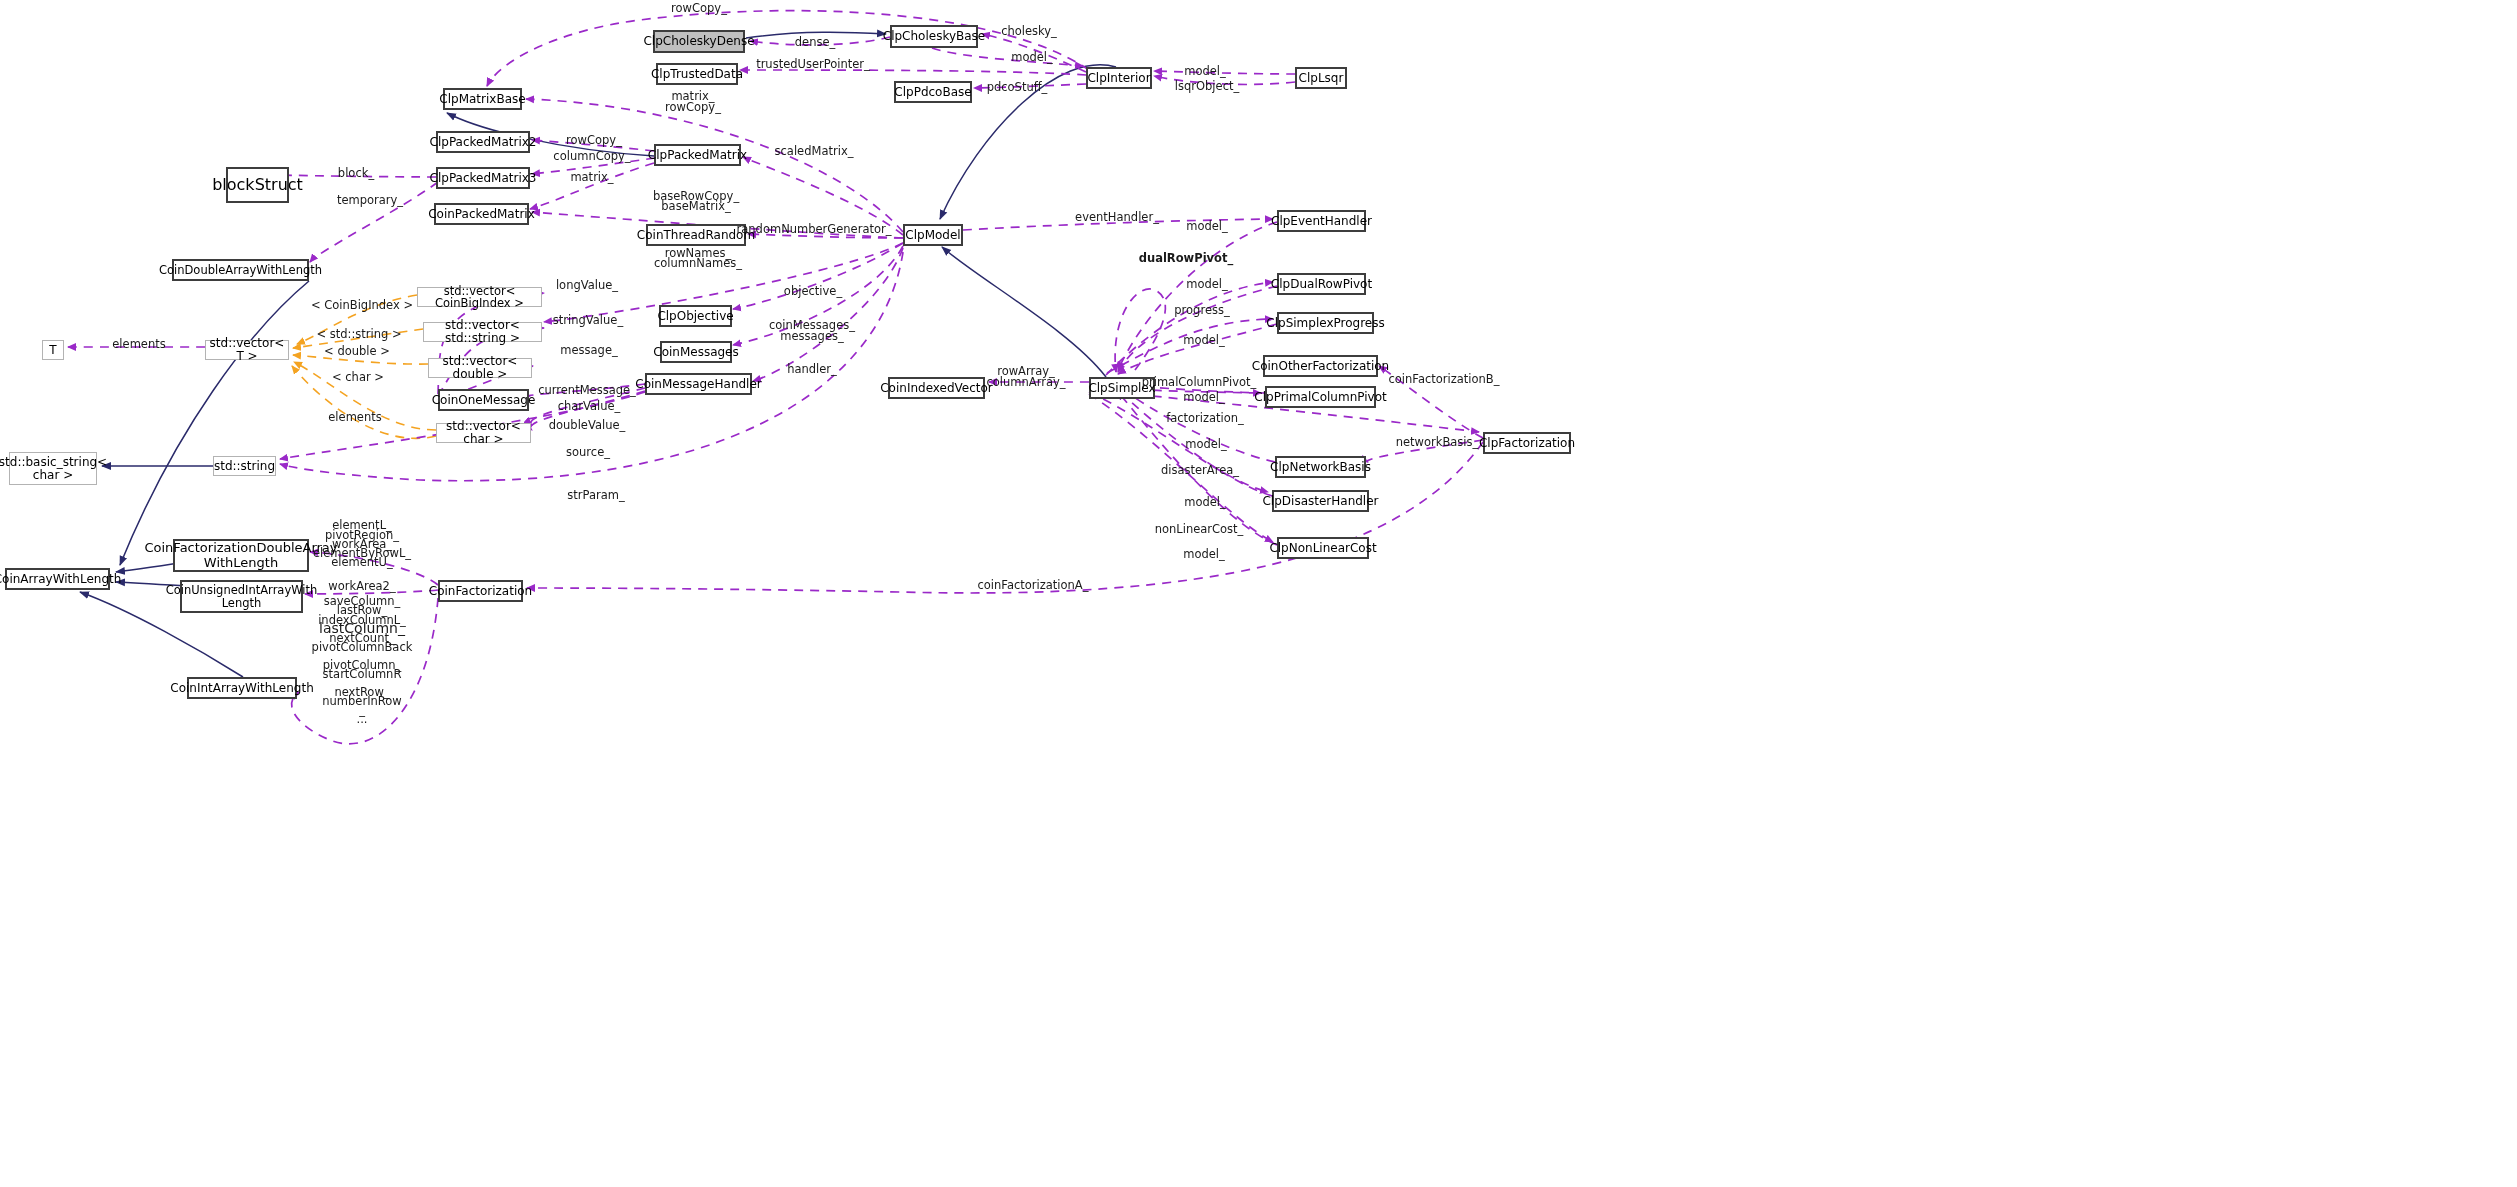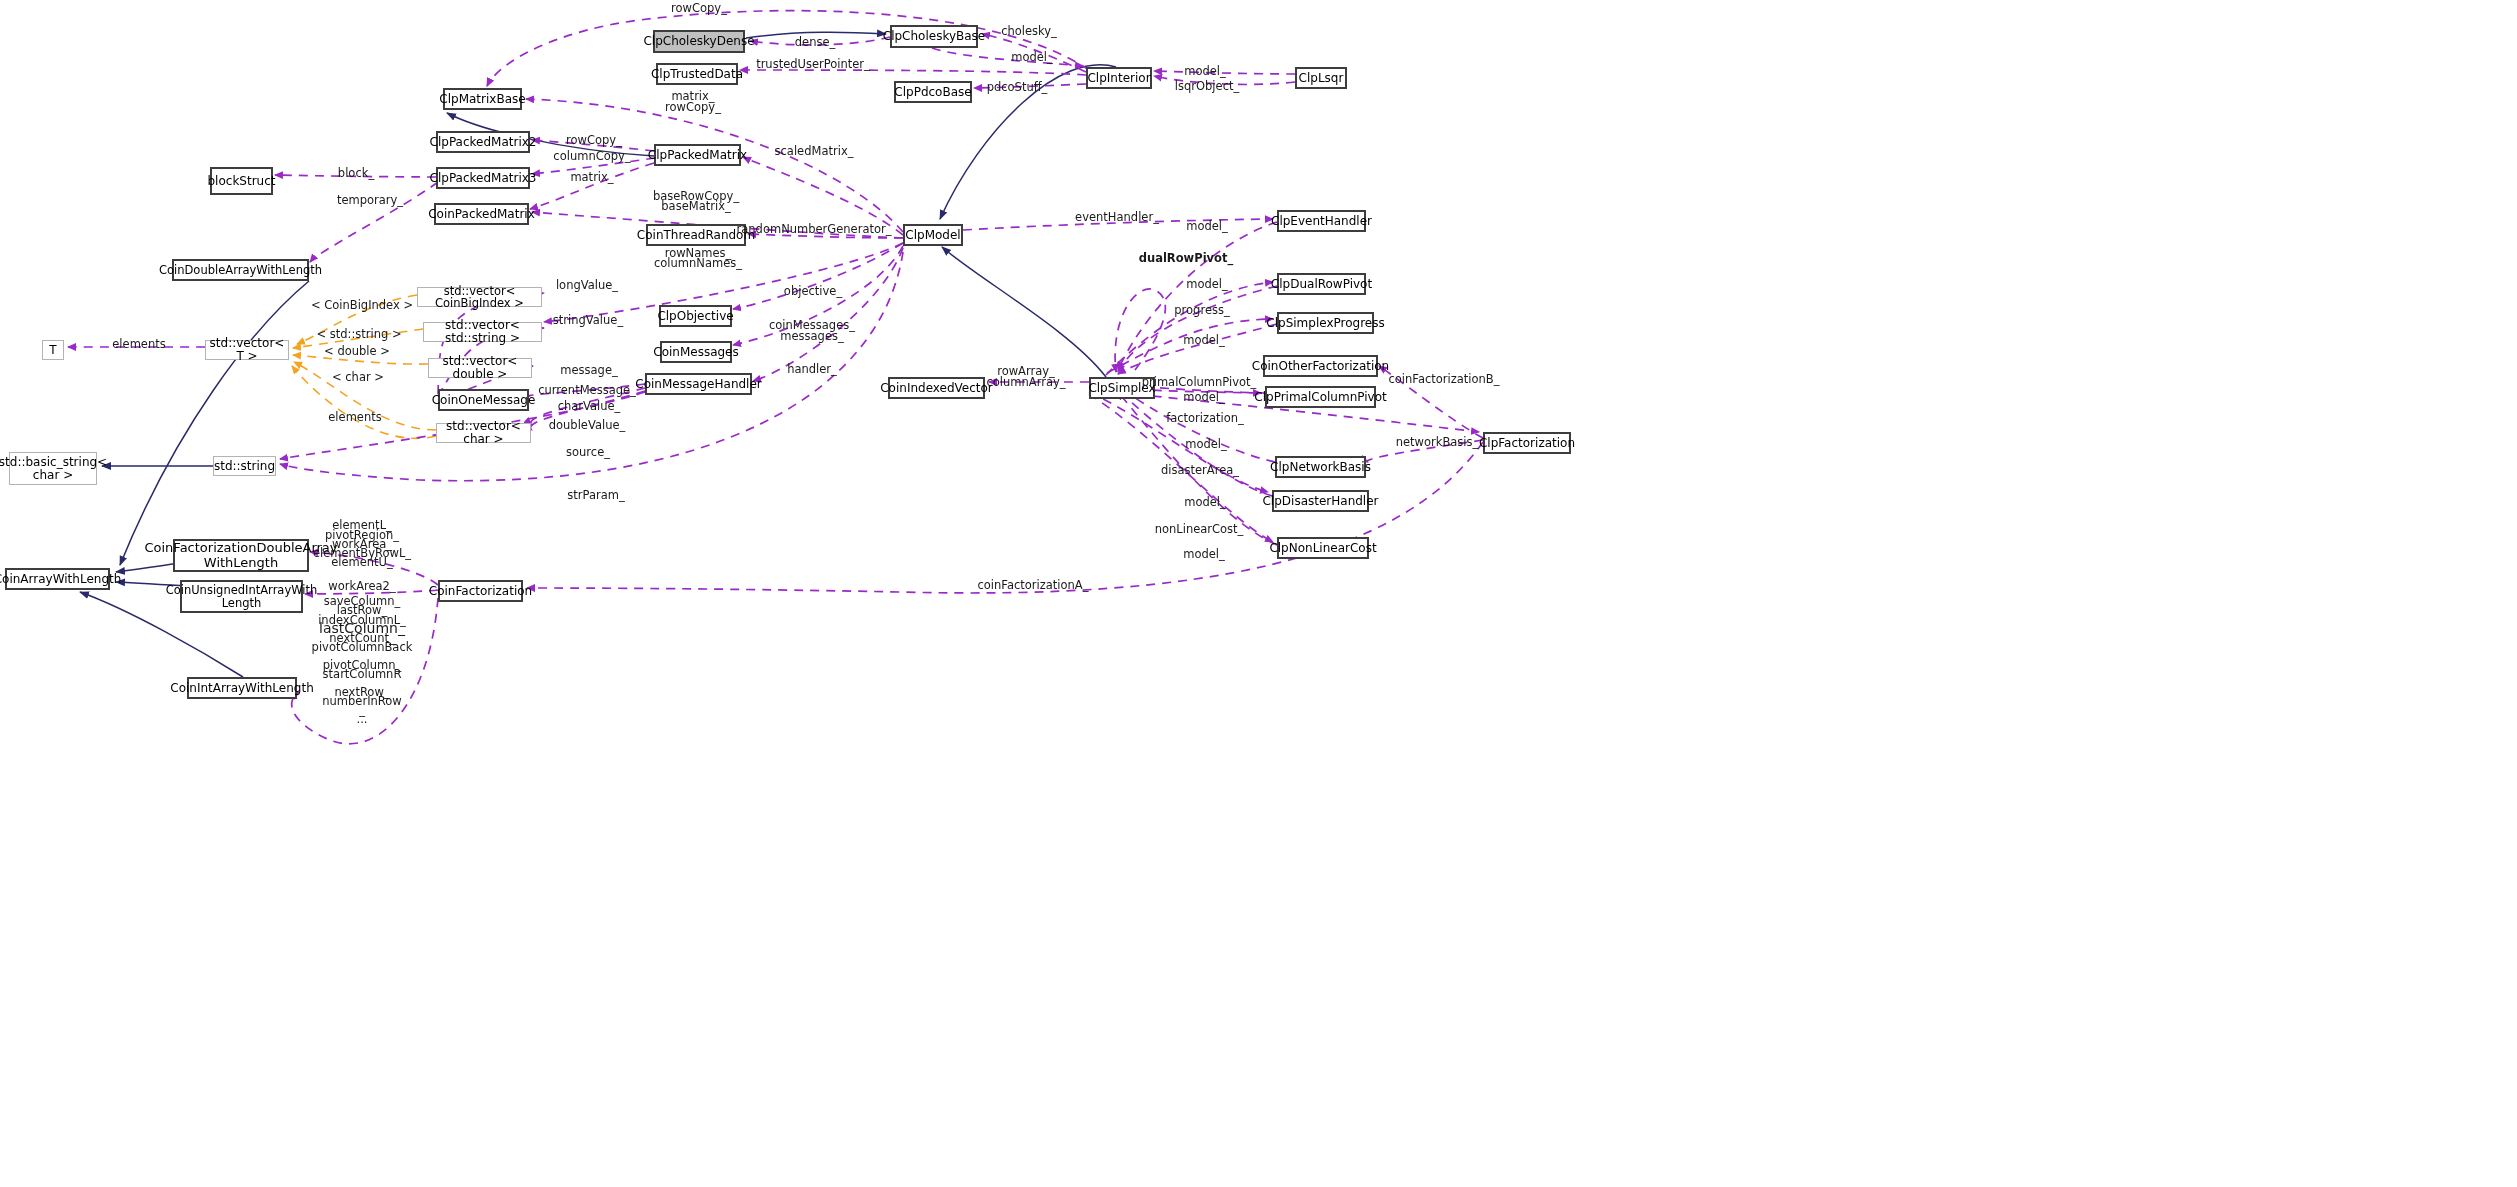--- a/index.html
+++ b/index.html
@@ -133,21 +133,21 @@
       </div>
       <div class="node thick" style="left: 443px; top: 88px; width: 79px; height: 22px; font-size: 12px;">
         <span>ClpMatrixBase</span>
       </div>
       <div class="node thick" style="left: 436px; top: 131px; width: 94px; height: 22px; font-size: 12px;">
         <span>ClpPackedMatrix2</span>
       </div>
       <div class="node thick" style="left: 654px; top: 144px; width: 87px; height: 22px; font-size: 12px;">
         <span>ClpPackedMatrix</span>
       </div>
-      <div class="node thick" style="left: 210px; top: 167px; width: 63px; height: 28px; font-size: 12px;">
+      <div class="node thick" style="left: 226px; top: 167px; width: 63px; height: 36px; font-size: 16px;">
         <span>blockStruct</span>
       </div>
       <div class="node thick" style="left: 436px; top: 167px; width: 94px; height: 22px; font-size: 12px;">
         <span>ClpPackedMatrix3</span>
       </div>
       <div class="node thick" style="left: 434px; top: 203px; width: 95px; height: 22px; font-size: 12px;">
         <span>CoinPackedMatrix</span>
       </div>
       <div class="node thick" style="left: 903px; top: 224px; width: 60px; height: 22px; font-size: 12px;">
         <span>ClpModel</span>
@@ -273,21 +273,21 @@
       <div class="elabel" style="left: 1207px; top: 284px; color: rgb(26, 26, 26); font-size: 11.5px;">model_</div>
       <div class="elabel" style="left: 362px; top: 305px; color: rgb(26, 26, 26); font-size: 11.5px;">&lt; CoinBigIndex &gt;</div>
       <div class="elabel" style="left: 1202px; top: 310px; color: rgb(26, 26, 26); font-size: 11.5px;">progress_</div>
       <div class="elabel" style="left: 588px; top: 320px; color: rgb(26, 26, 26); font-size: 11.5px;">stringValue_</div>
       <div class="elabel" style="left: 812px; top: 325px; color: rgb(26, 26, 26); font-size: 11.5px;">coinMessages_</div>
       <div class="elabel" style="left: 812px; top: 336px; color: rgb(26, 26, 26); font-size: 11.5px;">messages_</div>
       <div class="elabel" style="left: 359px; top: 334px; color: rgb(26, 26, 26); font-size: 11.5px;">&lt; std::string &gt;</div>
       <div class="elabel" style="left: 139px; top: 344px; color: rgb(26, 26, 26); font-size: 11.5px;">elements</div>
       <div class="elabel" style="left: 357px; top: 351px; color: rgb(26, 26, 26); font-size: 11.5px;">&lt; double &gt;</div>
       <div class="elabel" style="left: 1204px; top: 340px; color: rgb(26, 26, 26); font-size: 11.5px;">model_</div>
-      <div class="elabel" style="left: 589px; top: 350px; color: rgb(26, 26, 26); font-size: 11.5px; margin-top: 20px;">message_</div>
+      <div class="elabel" style="left: 589px; top: 350px; color: rgb(26, 26, 26); font-size: 11.5px;">message_</div>
       <div class="elabel" style="left: 812px; top: 369px; color: rgb(26, 26, 26); font-size: 11.5px;">handler_</div>
       <div class="elabel" style="left: 1026px; top: 371px; color: rgb(26, 26, 26); font-size: 11.5px;">rowArray_</div>
       <div class="elabel" style="left: 1026px; top: 382px; color: rgb(26, 26, 26); font-size: 11.5px;">columnArray_</div>
       <div class="elabel" style="left: 1199px; top: 382px; color: rgb(26, 26, 26); font-size: 11.5px;">primalColumnPivot_</div>
       <div class="elabel" style="left: 1444px; top: 379px; color: rgb(26, 26, 26); font-size: 11.5px;">coinFactorizationB_</div>
       <div class="elabel" style="left: 358px; top: 377px; color: rgb(26, 26, 26); font-size: 11.5px;">&lt; char &gt;</div>
       <div class="elabel" style="left: 587px; top: 377px; color: rgb(26, 26, 26); font-size: 11.5px; margin-top: 48px;">doubleValue_</div>
       <div class="elabel" style="left: 587px; top: 390px; color: rgb(26, 26, 26); font-size: 11.5px;">currentMessage_</div>
       <div class="elabel" style="left: 1204px; top: 397px; color: rgb(26, 26, 26); font-size: 11.5px;">model_</div>
       <div class="elabel" style="left: 589px; top: 406px; color: rgb(26, 26, 26); font-size: 11.5px;">charValue_</div>

